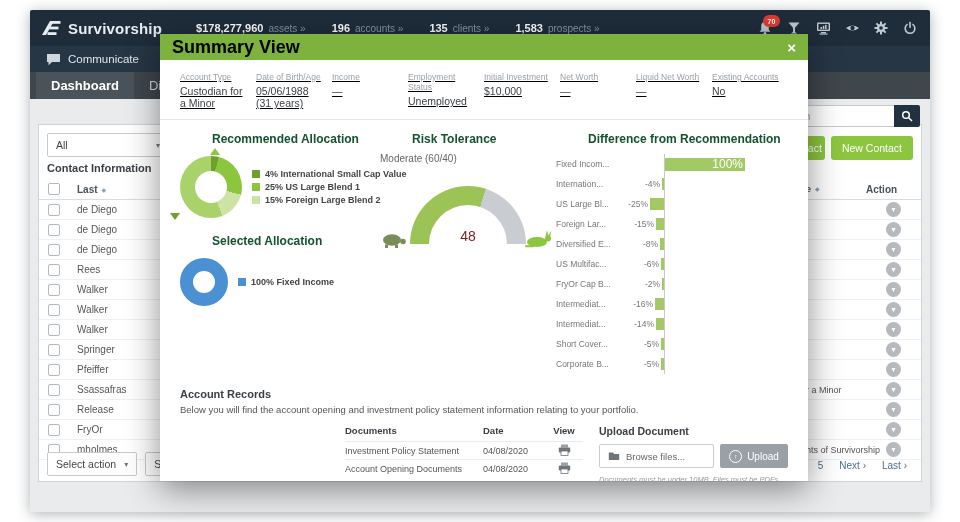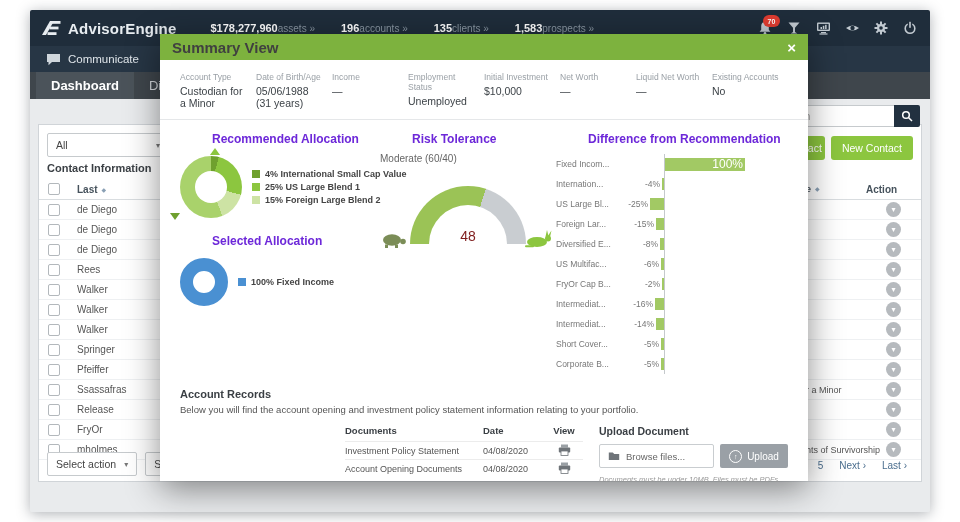--- a/index.html
+++ b/index.html
@@ -6,21 +6,21 @@
   body{width:960px;height:522px;background:#ffffff;overflow:hidden;position:relative;
        font-family:"Liberation Sans","DejaVu Sans",sans-serif;}
   .app{position:absolute;left:30px;top:10px;width:900px;height:502px;background:#e9ebed;
        box-shadow:0 2px 14px rgba(25,35,45,.35);border-radius:2px;}
 
   
   .topbar{height:36px;background:#1f2d3b;display:flex;align-items:center;padding:0 12px;border-radius:2px 2px 0 0;}
   .brand{display:flex;align-items:center;gap:7px;}
   .brand-text{color:#e8edf1;font-size:15px;font-weight:bold;letter-spacing:.2px;}
   .stats{display:flex;gap:26px;margin-left:34px;align-items:baseline;}
-  .stat{display:flex;align-items:baseline;cursor:pointer;text-align:center;}
+  .stat{display:flex;gap:5px;align-items:baseline;cursor:pointer;text-align:center;}
   .stat-value{color:#ffffff;font-size:11px;font-weight:bold;}
   .stat-label{color:#8a97a3;font-size:10px;}
   .top-icons{margin-left:auto;display:flex;gap:13px;align-items:center;}
   .ticon{position:relative;width:16px;height:16px;display:flex;align-items:center;justify-content:center;cursor:pointer;}
   .badge{position:absolute;top:-5px;right:-7px;min-width:13px;height:12px;background:#e03c31;color:#fff;
          font-size:7px;font-weight:bold;border-radius:7px;display:flex;align-items:center;justify-content:center;padding:0 2px;}
 
   
   .subbar{height:26px;background:#273645;display:flex;align-items:center;padding:0 16px;gap:7px;}
   .subbar-label{color:#dfe5ea;font-size:11.5px;}
@@ -64,30 +64,30 @@
   .chev{color:#fff;font-size:8px;line-height:1;}
 
   .footer-left{position:absolute;left:8px;bottom:5px;display:flex;gap:8px;}
   .pager{position:absolute;right:8px;bottom:7px;display:flex;gap:4px;}
   .pg{font-size:10px;color:#4b6e8e;padding:3px 6px;cursor:pointer;}
 
   
   .modal{position:absolute;left:160px;top:34px;width:648px;height:447px;background:#fff;z-index:50;
          box-shadow:0 8px 32px rgba(0,0,0,.45);}
   .modal-header{height:26px;background:#7db23e;display:flex;align-items:center;padding:0 12px;}
-  .modal-title{color:#404040;font-size:15px;font-weight:bold;}
+  .modal-title{color:#000000;font-size:18px;font-weight:bold;}
   .modal-close{margin-left:auto;color:#fff;font-size:15px;font-weight:bold;cursor:pointer;line-height:1;}
 
   .info-row{display:flex;padding:12px 20px 10px;border-bottom:1px solid #e5e7e9;}
-  .info-col{flex:1;padding-right:8px;}
+  .info-col{flex:1;padding-right:8px;text-decoration:underline;}
   .info-label{font-size:8.5px;color:#9aa0a6;line-height:10px;}
   .info-value{font-size:10.5px;color:#3d4348;margin-top:3px;line-height:12px;}
 
   .main-row{display:flex;padding:12px 20px 0;}
-  .sec-title{font-size:12px;font-weight:bold;color:#6d28d9;padding-left:32px;}
+  .sec-title{font-size:12px;font-weight:bold;color:#14532d;padding-left:32px;}
   .col-alloc{width:200px;flex:none;}
   .col-risk{width:176px;flex:none;position:relative;}
   .col-diff{flex:1;}
 
   .donut-row{display:flex;align-items:center;gap:10px;margin-top:10px;}
   .donut-rec{position:relative;width:62px;height:62px;border-radius:50%;flex:none;}
   .donut-rec .hole{position:absolute;left:15px;top:15px;width:32px;height:32px;background:#fff;border-radius:50%;}
   .marker-up{position:absolute;top:-8px;left:30px;width:0;height:0;border-left:5px solid transparent;
              border-right:5px solid transparent;border-bottom:7px solid #8cc63f;}
   .marker-down{position:absolute;bottom:-2px;left:-10px;width:0;height:0;border-left:5px solid transparent;
@@ -144,21 +144,21 @@
 <div class="app">
 
   <div class="topbar">
     <div class="brand">
       <svg width="19" height="14" viewBox="0 0 19 14">
         <polygon points="8,0 12,0 4,14 0,14" fill="#e8edf1"></polygon>
         <rect x="9.5" y="0" width="9" height="2.8" fill="#e8edf1"></rect>
         <rect x="7.5" y="5.6" width="9" height="2.8" fill="#e8edf1"></rect>
         <rect x="5.5" y="11.2" width="9" height="2.8" fill="#e8edf1"></rect>
       </svg>
-      <span class="brand-text">AdvisorEngine</span>
+      <span class="brand-text">Survivorship</span>
     </div>
     <div class="stats">
         <div class="stat">
     <span class="stat-value">$178,277,960</span>
     <span class="stat-label">assets »</span>
   </div>
         <div class="stat">
     <span class="stat-value">196</span>
     <span class="stat-label">accounts »</span>
   </div>

